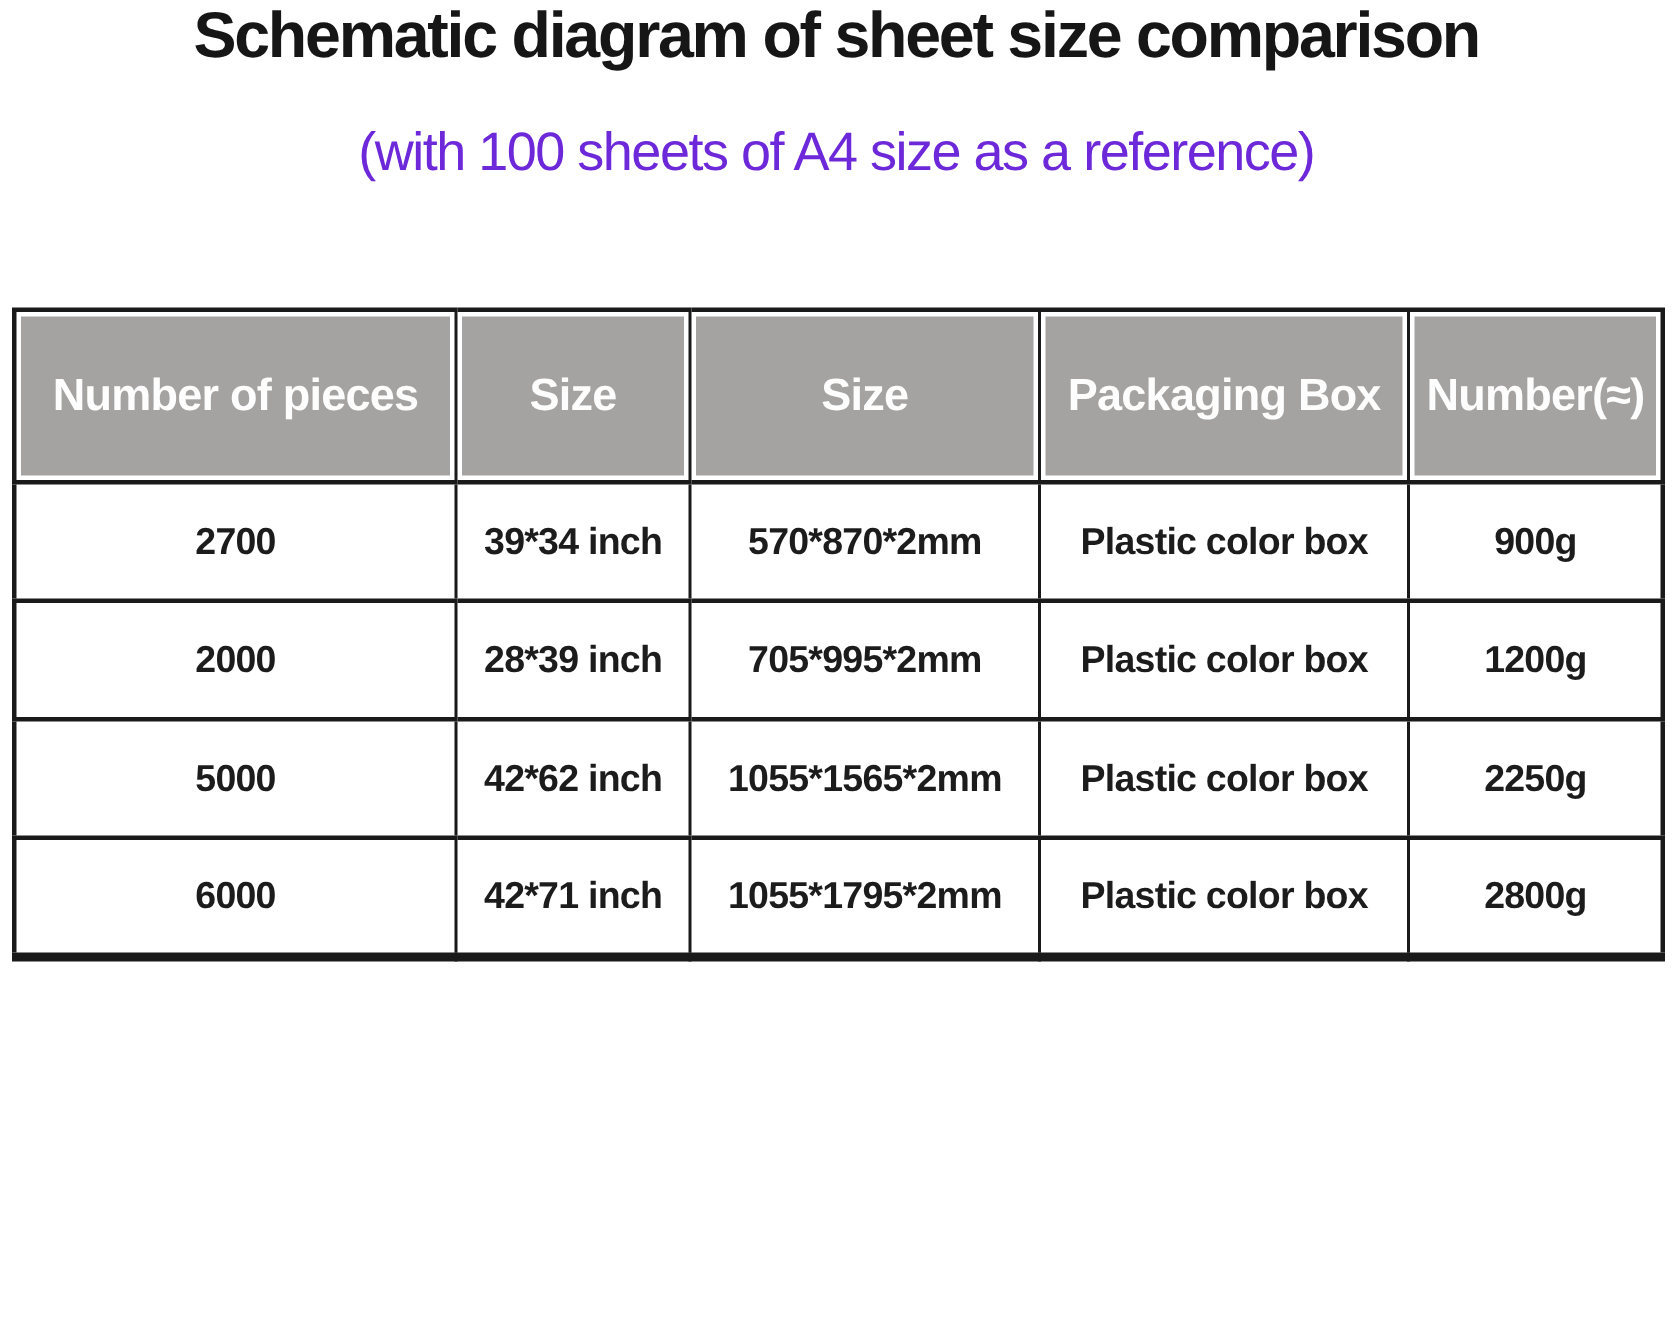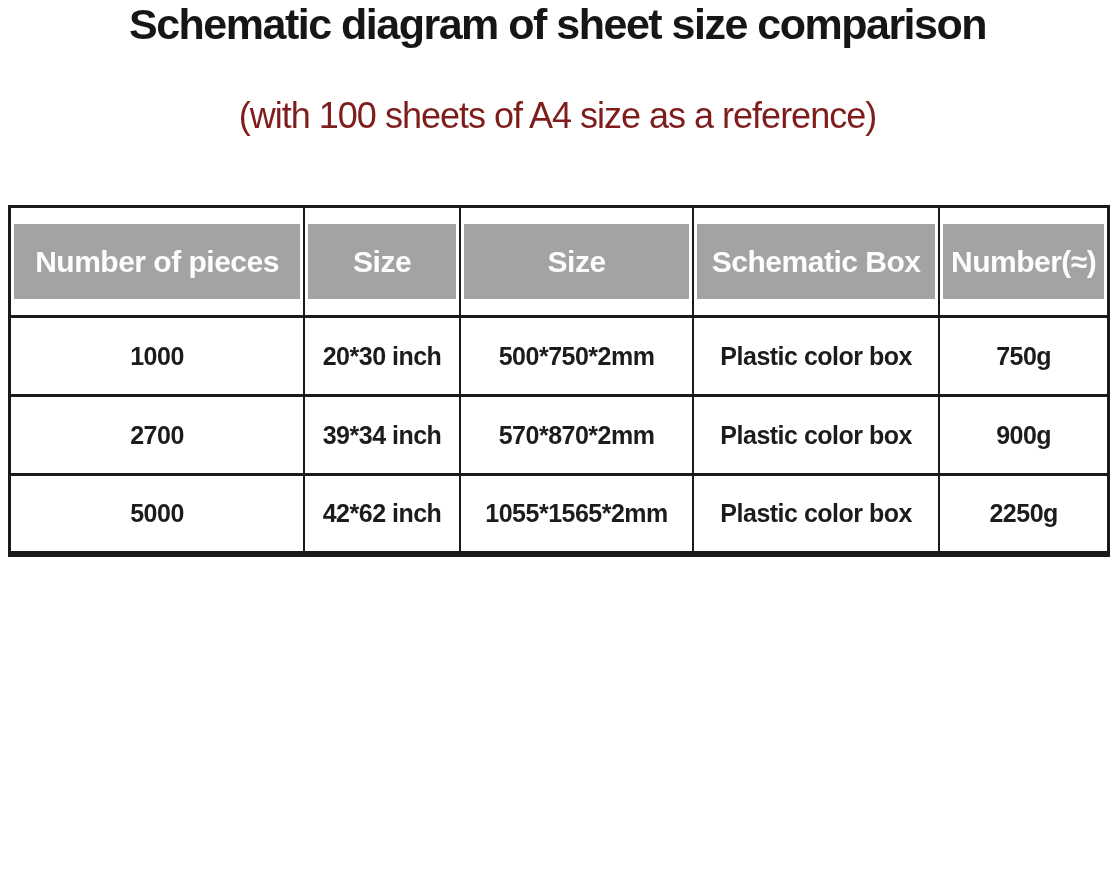--- a/index.html
+++ b/index.html
@@ -29,28 +29,28 @@
     width: 1115px;
     text-align: center;
     font-size: 43px;
     font-weight: 600;
     letter-spacing: -1.5px;
     color: #161616;
     white-space: nowrap;
   }
   .subtitle {
     position: absolute;
-    top: 95px;
+    top: 80px;
     left: 0;
     width: 1115px;
     text-align: center;
     font-size: 36px;
     font-weight: 500;
     letter-spacing: -1px;
-    color: #7f1d1d;
+    color: #6d28d9;
     white-space: nowrap;
   }
   table.size-table {
     position: absolute;
     top: 205px;
     left: 8px;
     width: 1102px;
     border-collapse: collapse;
     table-layout: fixed;
     border: 3px solid var(--border);
@@ -67,21 +67,21 @@
   th { height: 110px; background: #ffffff; }
   td {
     height: 79px;
     font-size: 25px;
     font-weight: 700;
     color: var(--body-text);
     letter-spacing: -0.5px;
   }
   .th-fill {
     margin: 3px;
-    height: 75px;
+    height: 106px;
     background: var(--header-bg);
     color: var(--header-text);
     display: flex;
     align-items: center;
     justify-content: center;
     font-size: 30px;
     font-weight: 700;
     letter-spacing: -0.5px;
     white-space: nowrap;
   }
@@ -111,44 +111,51 @@
           <th>
             <div class="th-fill">Number of pieces</div>
           </th>
           <th>
             <div class="th-fill">Size</div>
           </th>
           <th>
             <div class="th-fill">Size</div>
           </th>
           <th>
-            <div class="th-fill">Schematic Box</div>
+            <div class="th-fill">Packaging Box</div>
           </th>
           <th>
             <div class="th-fill">Number(≈)</div>
           </th>
         </tr>
     </thead>
     <tbody>
         <tr>
-          <td>1000</td>
-          <td>20*30 inch</td>
-          <td>500*750*2mm</td>
-          <td>Plastic color box</td>
-          <td>750g</td>
-        </tr>
-        <tr>
           <td>2700</td>
           <td>39*34 inch</td>
           <td>570*870*2mm</td>
           <td>Plastic color box</td>
           <td>900g</td>
+        </tr>
+        <tr>
+          <td>2000</td>
+          <td>28*39 inch</td>
+          <td>705*995*2mm</td>
+          <td>Plastic color box</td>
+          <td>1200g</td>
         </tr>
         <tr>
           <td>5000</td>
           <td>42*62 inch</td>
           <td>1055*1565*2mm</td>
           <td>Plastic color box</td>
           <td>2250g</td>
         </tr>
+        <tr>
+          <td>6000</td>
+          <td>42*71 inch</td>
+          <td>1055*1795*2mm</td>
+          <td>Plastic color box</td>
+          <td>2800g</td>
+        </tr>
       </tbody>
   </table>
 </div>
 
 </body></html>

